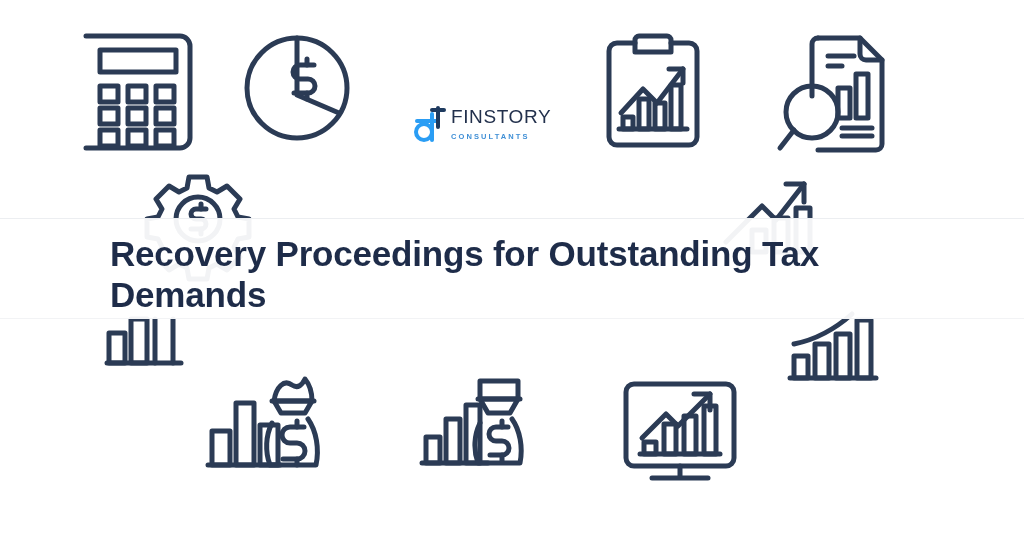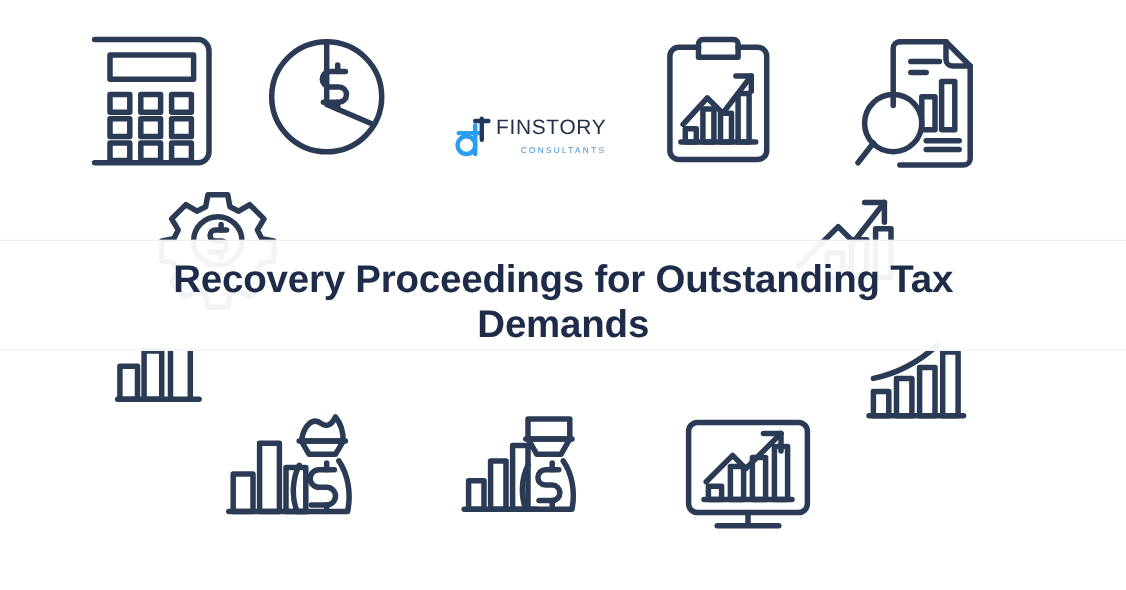--- a/index.html
+++ b/index.html
@@ -46,21 +46,20 @@
     border-top: 1px solid #eceef1;
     border-bottom: 1px solid #f2f3f5;
     box-sizing: border-box;
     z-index: 20;
   }
   #banner-title {
     position: absolute;
     left: 0;
     top: 14px;
     width: 1024px;
-    text-align: center;
     font-family: "Liberation Sans", sans-serif;
     font-weight: bold;
     font-size: 35px;
     line-height: 41px;
     letter-spacing: -0.2px;
     color: #1e2c49;
     padding: 0 110px;
     box-sizing: border-box;
   }
   
@@ -97,27 +96,26 @@
   #logo-name {
     font-family: "Liberation Sans", sans-serif;
     font-weight: normal;
     font-size: 19px;
     line-height: 20px;
     letter-spacing: 0.6px;
     color: #22304c;
   }
   #logo-sub {
     font-family: "Liberation Sans", sans-serif;
-    font-weight: normal;
+    font-weight: bold;
     font-size: 7.5px;
     line-height: 11px;
     letter-spacing: 2.1px;
     color: #3f8fd6;
     margin-top: 4px;
-    text-align: right;
   }
 </style>
 </head>
 <body>
 
 <div id="canvas">
 
   <div class="icon" style="left:76px; top:28px; width:122px; height:128px;">
     <svg viewBox="0 0 122 128" preserveAspectRatio="none">
       <path d="M10 8 h94 a10 10 0 0 1 10 10 v92 a10 10 0 0 1 -10 10 h-94"></path>

